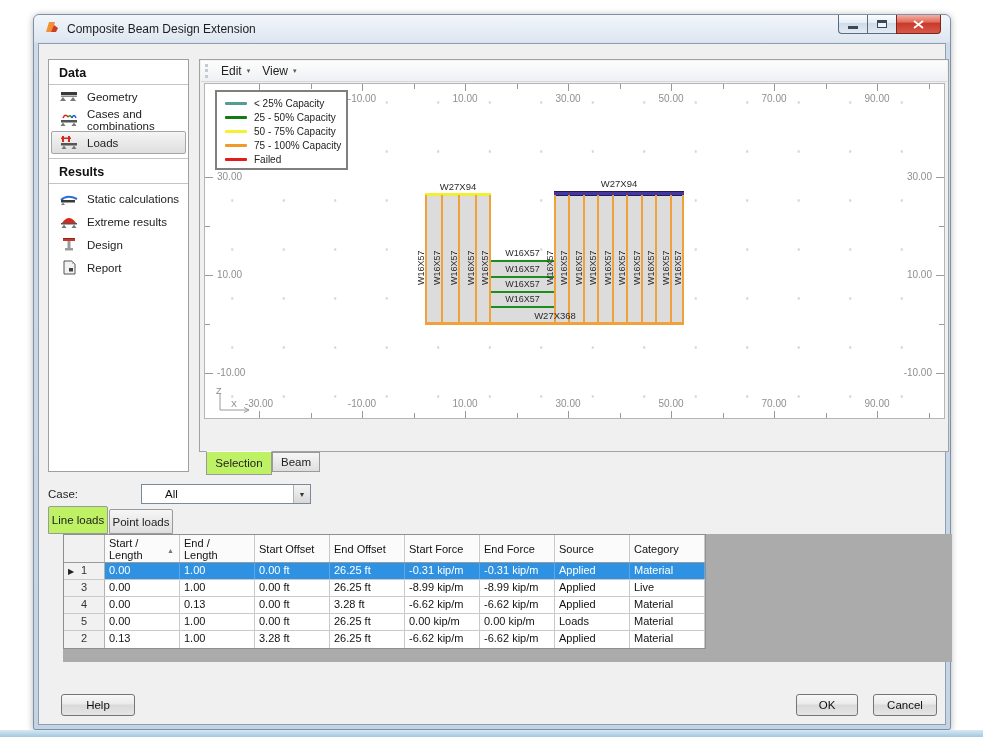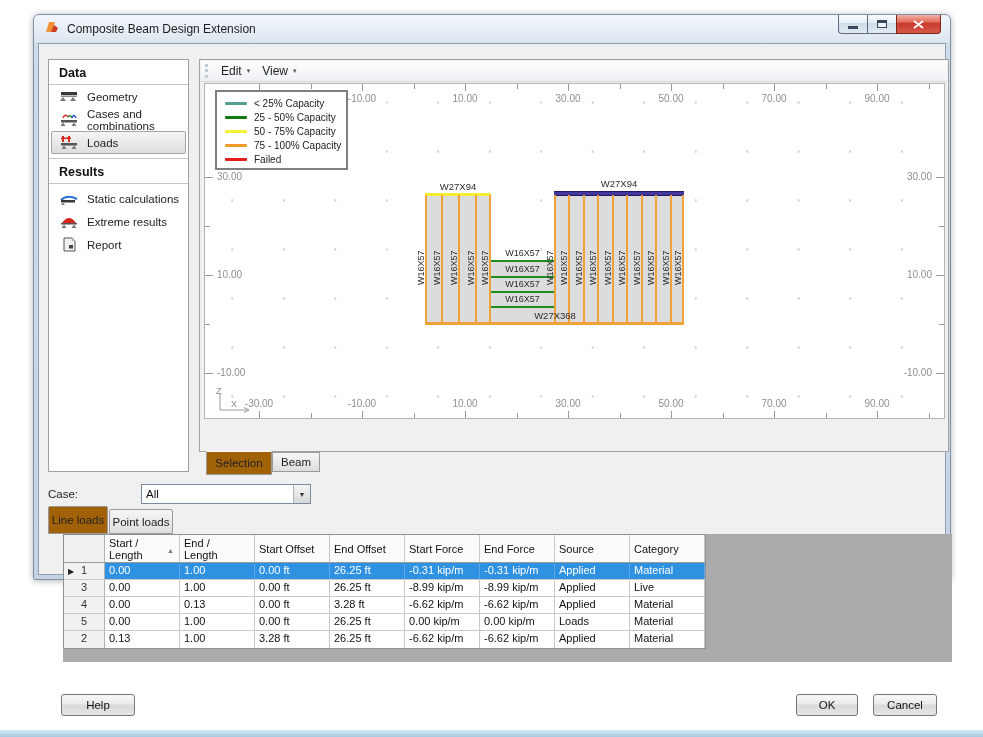--- a/index.html
+++ b/index.html
@@ -1,20 +1,20 @@
 <!DOCTYPE html>
 <html><head>
 <meta charset="utf-8">
 <style>
   * { box-sizing: border-box; margin: 0; padding: 0; }
   body { width: 983px; height: 737px; background: #fff; position: relative;
          font-family: "Liberation Sans", sans-serif; overflow: hidden; }
 
   
-  .window { position: absolute; left: 33px; top: 14px; width: 918px; height: 566px;
+  .window { position: absolute; left: 33px; top: 14px; width: 918px; height: 716px;
             background: linear-gradient(180deg,#f2f6fb 0,#dde6f0 27px,#cfdbe8 28px,#c6d3e2 100%);
             border: 1px solid #7d92a8; border-radius: 6px 6px 2px 2px;
             box-shadow: 0 1px 7px rgba(0,0,0,.30); }
   .titlebar { position: absolute; left: 0; top: 0; right: 0; height: 28px;
               display: flex; align-items: center; padding-left: 10px; gap: 7px; }
   .title { font-size: 12px; color: #1d1d1d; }
   .caption-buttons { position: absolute; top: 0; right: 9px; display: flex; }
   .cap-btn { width: 29px; height: 19px; border: 1px solid #5a6b7d; border-top: none;
              background: linear-gradient(#fcfdfe,#e5edf5 45%,#cfdbe9 46%,#e2eaf2);
              display: flex; align-items: center; justify-content: center; cursor: default; }
@@ -85,25 +85,25 @@
             transform: rotate(180deg); font-size: 9px; line-height: 10px; color: #2b2b2b; z-index: 3; }
   .tripod { position: absolute; left: 2px; top: 302px; z-index: 2; }
 
   .coord-strip { position: absolute; left: 4px; top: 359px; width: 741px; height: 29px; background: #fff;
                  border: 1px solid #b5b5b5; border-top: none; display: flex; align-items: center;
                  justify-content: flex-end; gap: 68px; padding-right: 36px; font-size: 10.5px; color: #444; }
 
   
   .tab { position: absolute; border: 1px solid #9a9a9a; background: linear-gradient(#f6f6f6,#dedede);
          font-size: 11.5px; color: #222; display: flex; align-items: center; justify-content: center; }
-  .tab.active { background: #a16207; z-index: 2; }
+  .tab.active { background: #bef264; z-index: 2; }
   .case-label { position: absolute; left: 9px; top: 444px; font-size: 11.5px; color: #222; }
   .combo { position: absolute; left: 102px; top: 440px; width: 170px; height: 20px; background: #fff;
            border: 1px solid #7b8a9a; display: flex; align-items: center; }
-  .combo-value { flex: 1; font-size: 11.5px; padding-left: 4px; color: #111; }
+  .combo-value { flex: 1; font-size: 11.5px; padding-left: 23px; color: #111; }
   .combo-btn { width: 17px; height: 18px; border-left: 1px solid #aab4bd;
                background: linear-gradient(#f4f4f4,#d8d8d8); display: flex; align-items: center; justify-content: center; }
   .combo-arrow { font-size: 7px; color: #333; }
 
   
   .table-band { position: absolute; left: 24px; top: 490px; width: 889px; height: 128px; background: #ababab; }
   .tbl { position: absolute; left: 0; top: 0; width: 643px; background: #6d28d9; border: 1px solid #8f8f8f; }
   .thead { display: flex; height: 28px; background: #fbfbfb; border-bottom: 1px solid #9a9a9a; }
   .th { width: 75px; border-right: 1px solid #c9c9c9; font-size: 11px; line-height: 12px; color: #111;
         display: flex; align-items: center; padding: 2px 4px; position: relative; }
@@ -202,20 +202,29 @@
         <span class="sb-label">Static calculations</span>
       </div>
       <div class="sb-item">
         <span class="sb-icon"><svg width="19" height="15" viewBox="0 0 19 15">
               <path d="M2 9 Q9 -1 16 9 Z" fill="#d42a1e"></path>
               <rect x="1" y="9" width="16" height="1.5" fill="#555"></rect>
               <path d="M4 10.5 L6.5 14 L1.5 14 Z" fill="#777"></path>
               <path d="M14 10.5 L16.5 14 L11.5 14 Z" fill="#777"></path>
             </svg></span>
         <span class="sb-label">Extreme results</span>
+      </div>
+      <div class="sb-item">
+        <span class="sb-icon"><svg width="19" height="15" viewBox="0 0 19 15">
+              <rect x="3" y="1" width="12" height="3" fill="#c8372a"></rect>
+              <rect x="7.5" y="4" width="3" height="7" fill="#9a9a9a"></rect>
+              <rect x="5" y="11" width="8" height="2.5" fill="#9a9a9a"></rect>
+              <rect x="3" y="1" width="12" height="1" fill="#8a2a20"></rect>
+            </svg></span>
+        <span class="sb-label">Design</span>
       </div>
       <div class="sb-item">
         <span class="sb-icon"><svg width="19" height="15" viewBox="0 0 19 15">
               <path d="M4 1 L12 1 L15 4 L15 14 L4 14 Z" fill="#f2f2f2" stroke="#555" stroke-width="1"></path>
               <path d="M12 1 L12 4 L15 4 Z" fill="#bbb"></path>
               <rect x="9" y="8" width="4" height="3.5" fill="#444"></rect>
             </svg></span>
         <span class="sb-label">Report</span>
       </div>
     </div>

